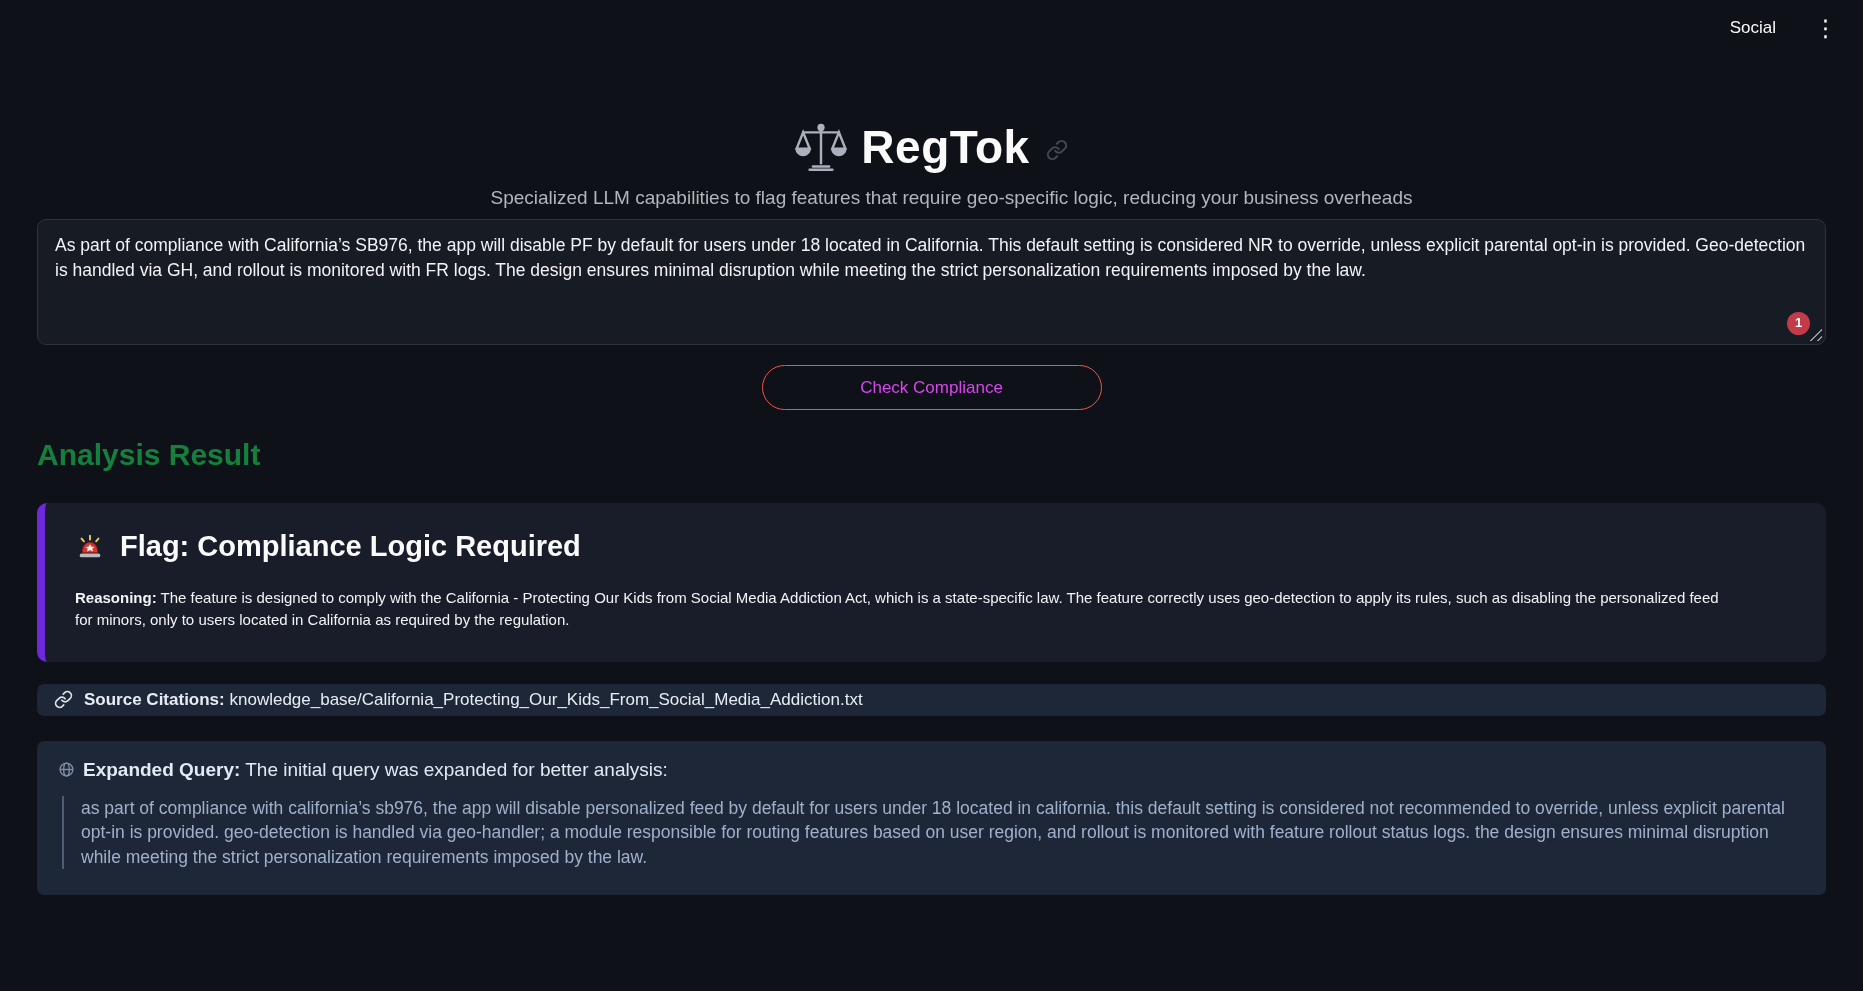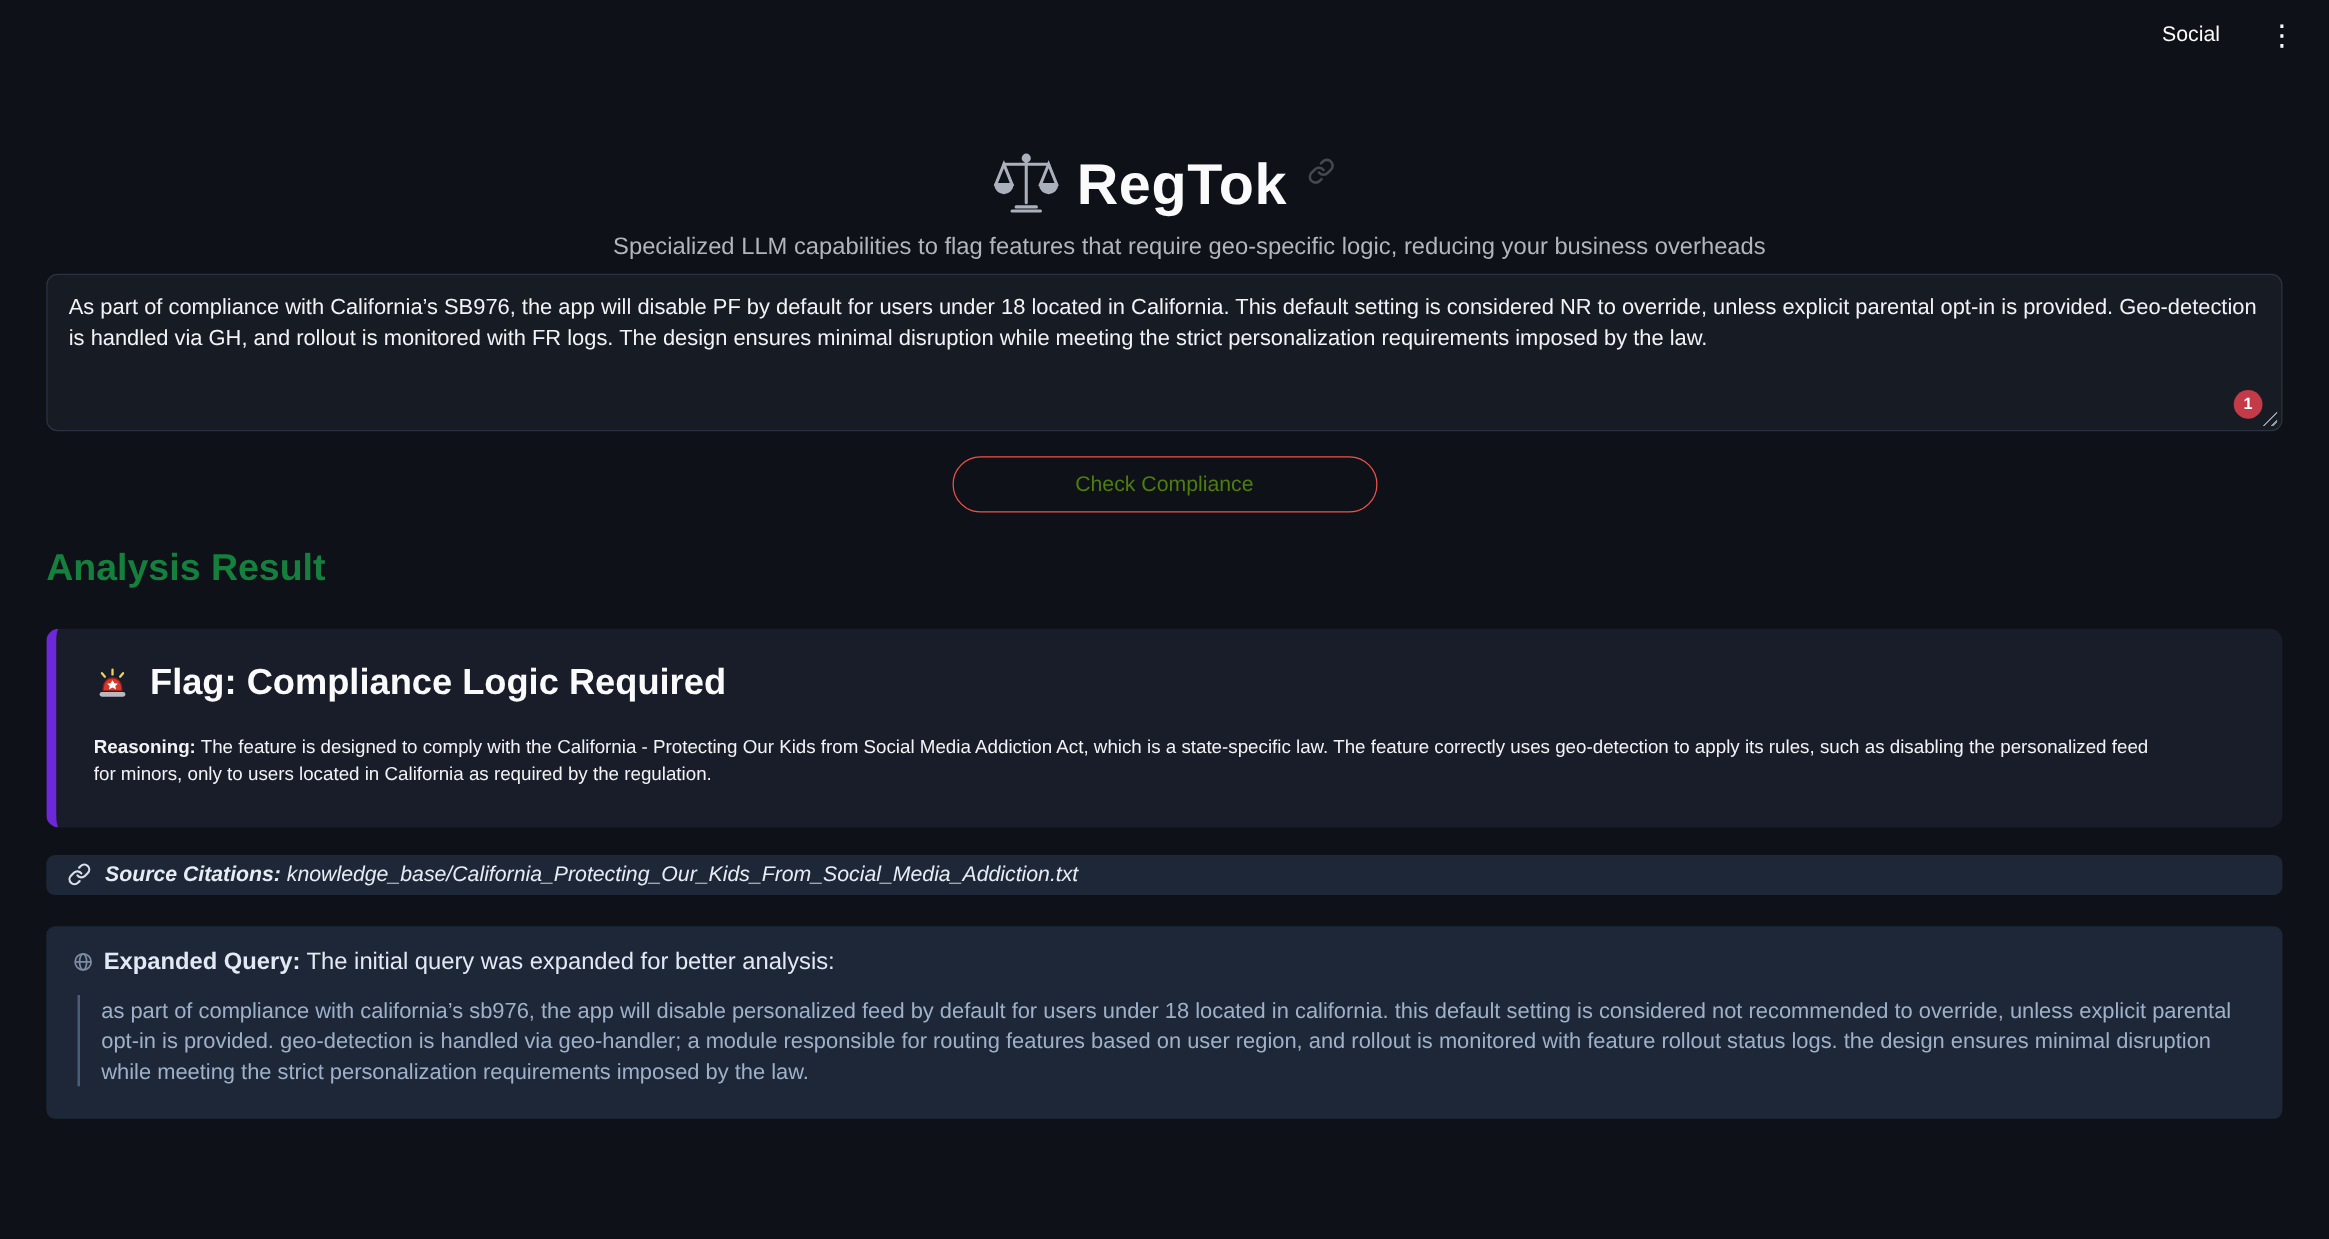--- a/index.html
+++ b/index.html
@@ -8,21 +8,21 @@
     width:1863px; height:991px; overflow:hidden;
     background:#0e1117; color:#fafafa;
     font-family:"Liberation Sans", sans-serif;
   }
   
   .topbar { height:56px; display:flex; align-items:center; justify-content:flex-end; padding:0 20px; gap:28px; }
   .deploy-btn { background:none; border:none; color:#fafafa; font-size:17px; font-family:inherit; cursor:pointer; padding:6px 4px; }
   .kebab-btn { background:none; border:none; color:#fafafa; font-size:23px; line-height:1; cursor:pointer; padding:2px 6px; }
   
   .hero { text-align:center; padding-top:64px; }
-  .title-row { display:flex; align-items:flex-start; justify-content:center; gap:14px; }
+  .title-row { display:flex; align-items:center; justify-content:center; gap:14px; }
   .app-title { font-size:46px; font-weight:700; letter-spacing:.5px; }
   .scales-icon svg { display:block; }
   .anchor-icon { margin-left:2px; margin-top:6px; opacity:.75; cursor:pointer; }
   .subtitle { margin-top:13px; font-size:19px; color:#b1b5bc;padding-left:40px; }
   
   .main { padding:0 37px; }
   .input-label { margin-top:52px; font-size:15.5px; color:#eceef1; }
   .fake-textarea {
     position:relative; margin-top:10px; height:126px; width:100%;
     background:#171b24; border:1px solid #2c323f; border-radius:9px;
@@ -37,35 +37,35 @@
   }
   .resize-handle {
     position:absolute; right:3px; bottom:3px; width:13px; height:13px; cursor:nwse-resize;
     background:repeating-linear-gradient(135deg, #959aa3 0 1.5px, transparent 1.5px 4.8px);
     clip-path:polygon(100% 0, 100% 100%, 0 100%);
   }
   
   .btn-row { display:flex; justify-content:center; margin-top:20px; }
   .check-btn {
     height:45px; min-width:340px; padding:0 40px; border-radius:23px;
-    background:transparent; border:1px solid #ee5348; color:#4d7c0f;
+    background:transparent; border:1px solid #ee5348; color:#d946ef;
     font-size:17px; font-family:inherit; cursor:pointer;
   }
   
   .section-title { margin:28px 0 0; font-size:30px; font-weight:700; color:#15803d; }
   .flag-card {
     margin-top:31px; background:#181d29; border-left:8px solid #6d28d9;
     border-radius:10px; padding:27px 30px 31px;
   }
   .flag-title-row { display:flex; align-items:center; gap:15px; font-size:29px; font-weight:700; }
   .reasoning { margin-top:24px; font-size:15px; line-height:1.45; color:#f2f3f5; max-width:1660px; }
   .bold { font-weight:700; }
   .citations-bar {
     margin-top:22px; background:#1d2737; border-radius:7px; height:32px;
-    display:flex; align-items:center; gap:11px; padding:0 17px; font-size:17px; color:#e7ecf4;font-style:italic;
+    display:flex; align-items:center; gap:11px; padding:0 17px; font-size:17px; color:#e7ecf4;
   }
   .expanded-box { margin-top:25px; background:#1d2737; border-radius:7px; padding:18px 21px 26px; }
   .expanded-head { display:flex; align-items:center; gap:8px; font-size:19px; color:#e2e9f4; }
   .expanded-quote {
     margin:15px 0 0 4px; padding-left:17px; border-left:2px solid #4e5d76;
     font-size:17.5px; line-height:1.4; color:#9fb1ca; max-width:1725px;
   }
   .icon { display:inline-flex; align-items:center; justify-content:center; }
 </style>
 </head>

